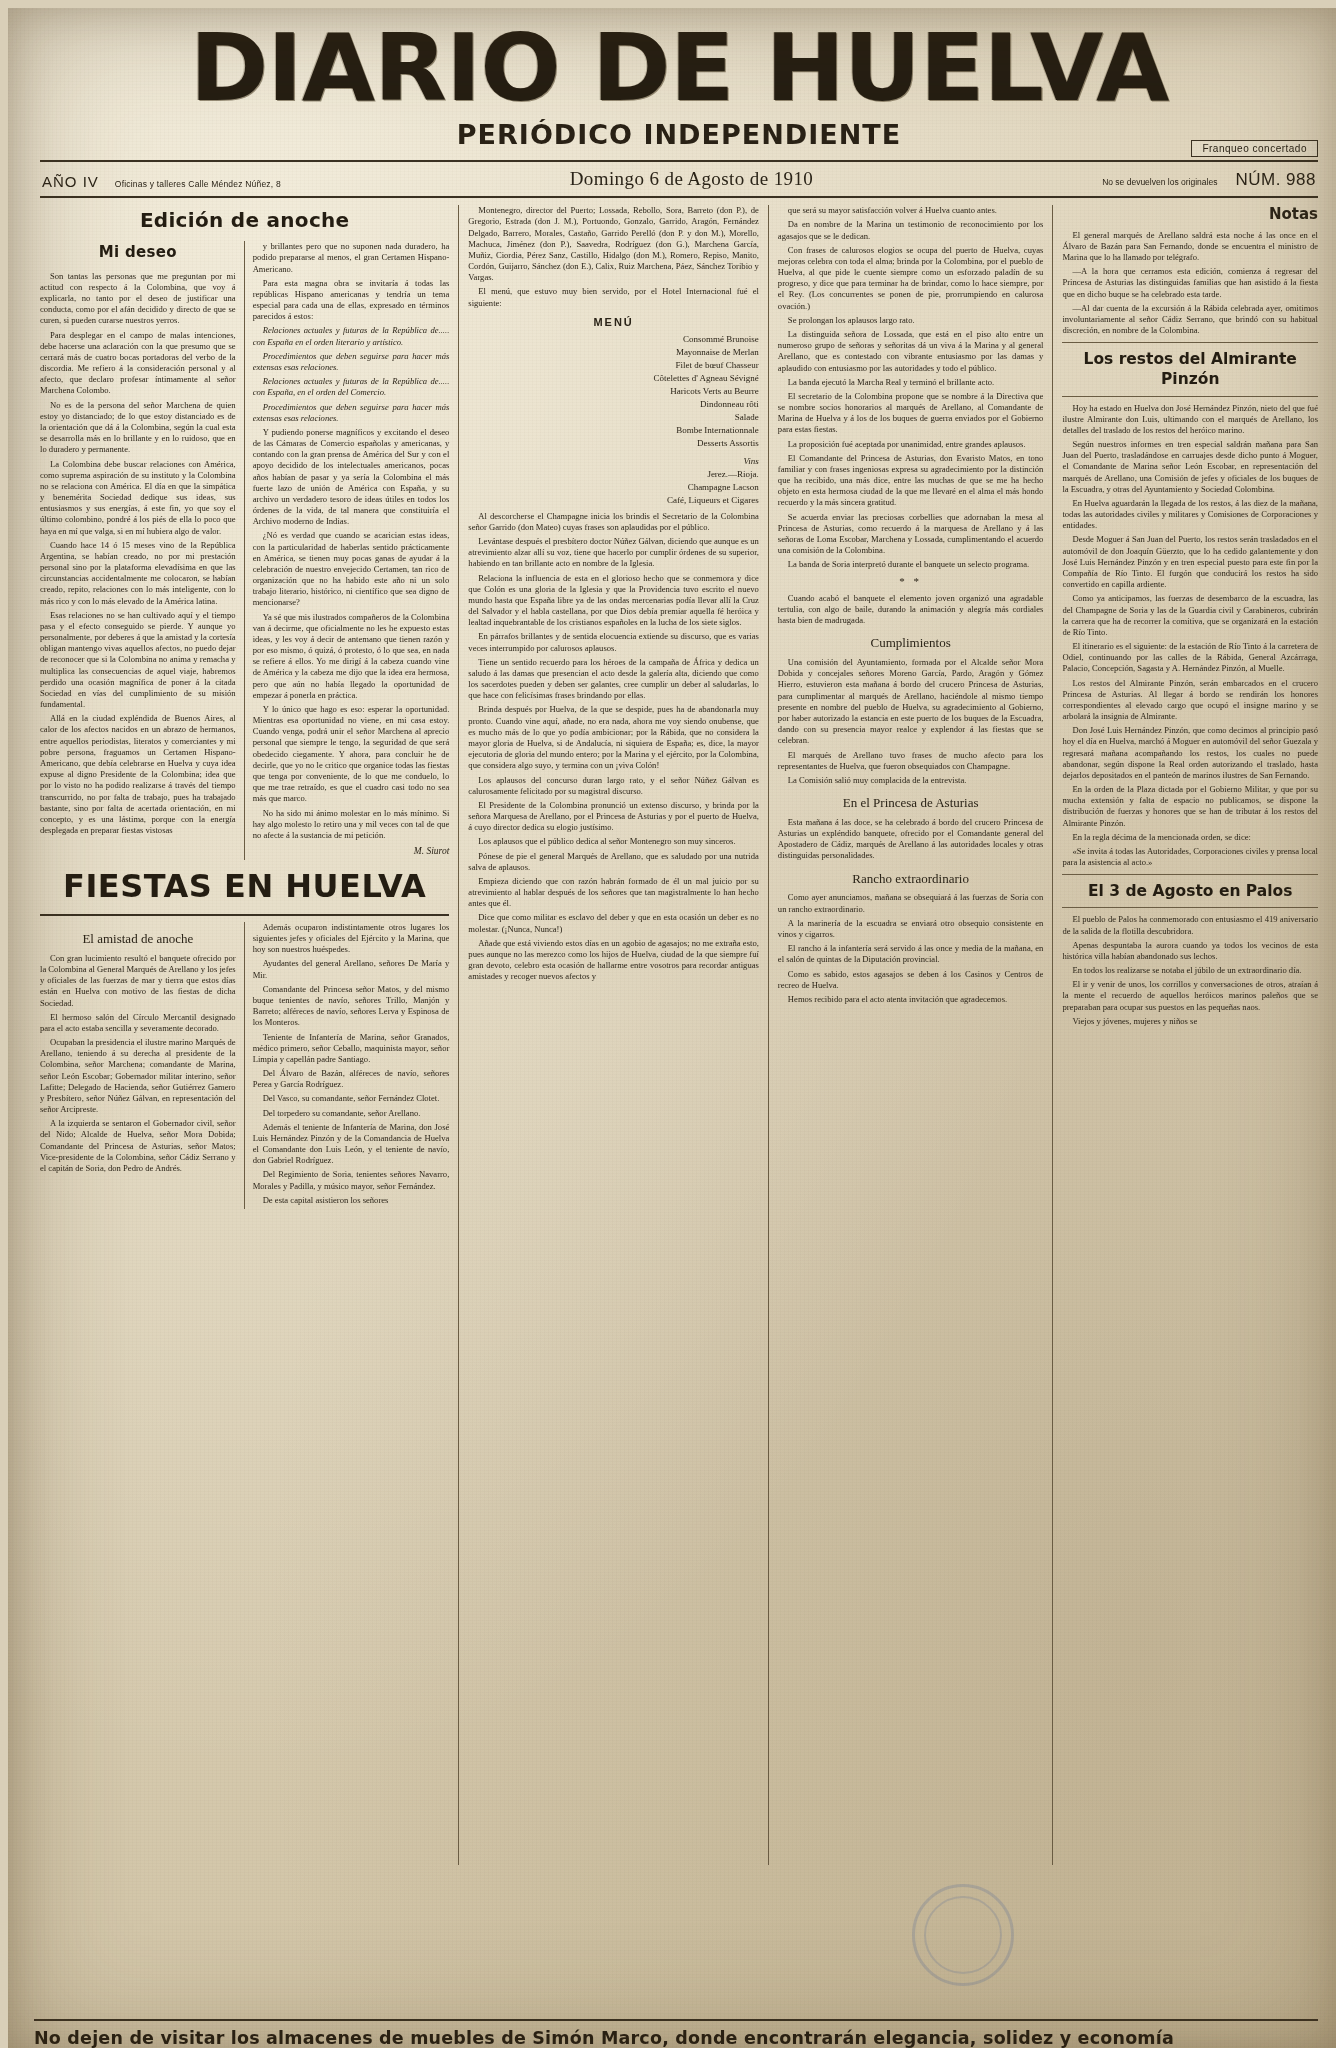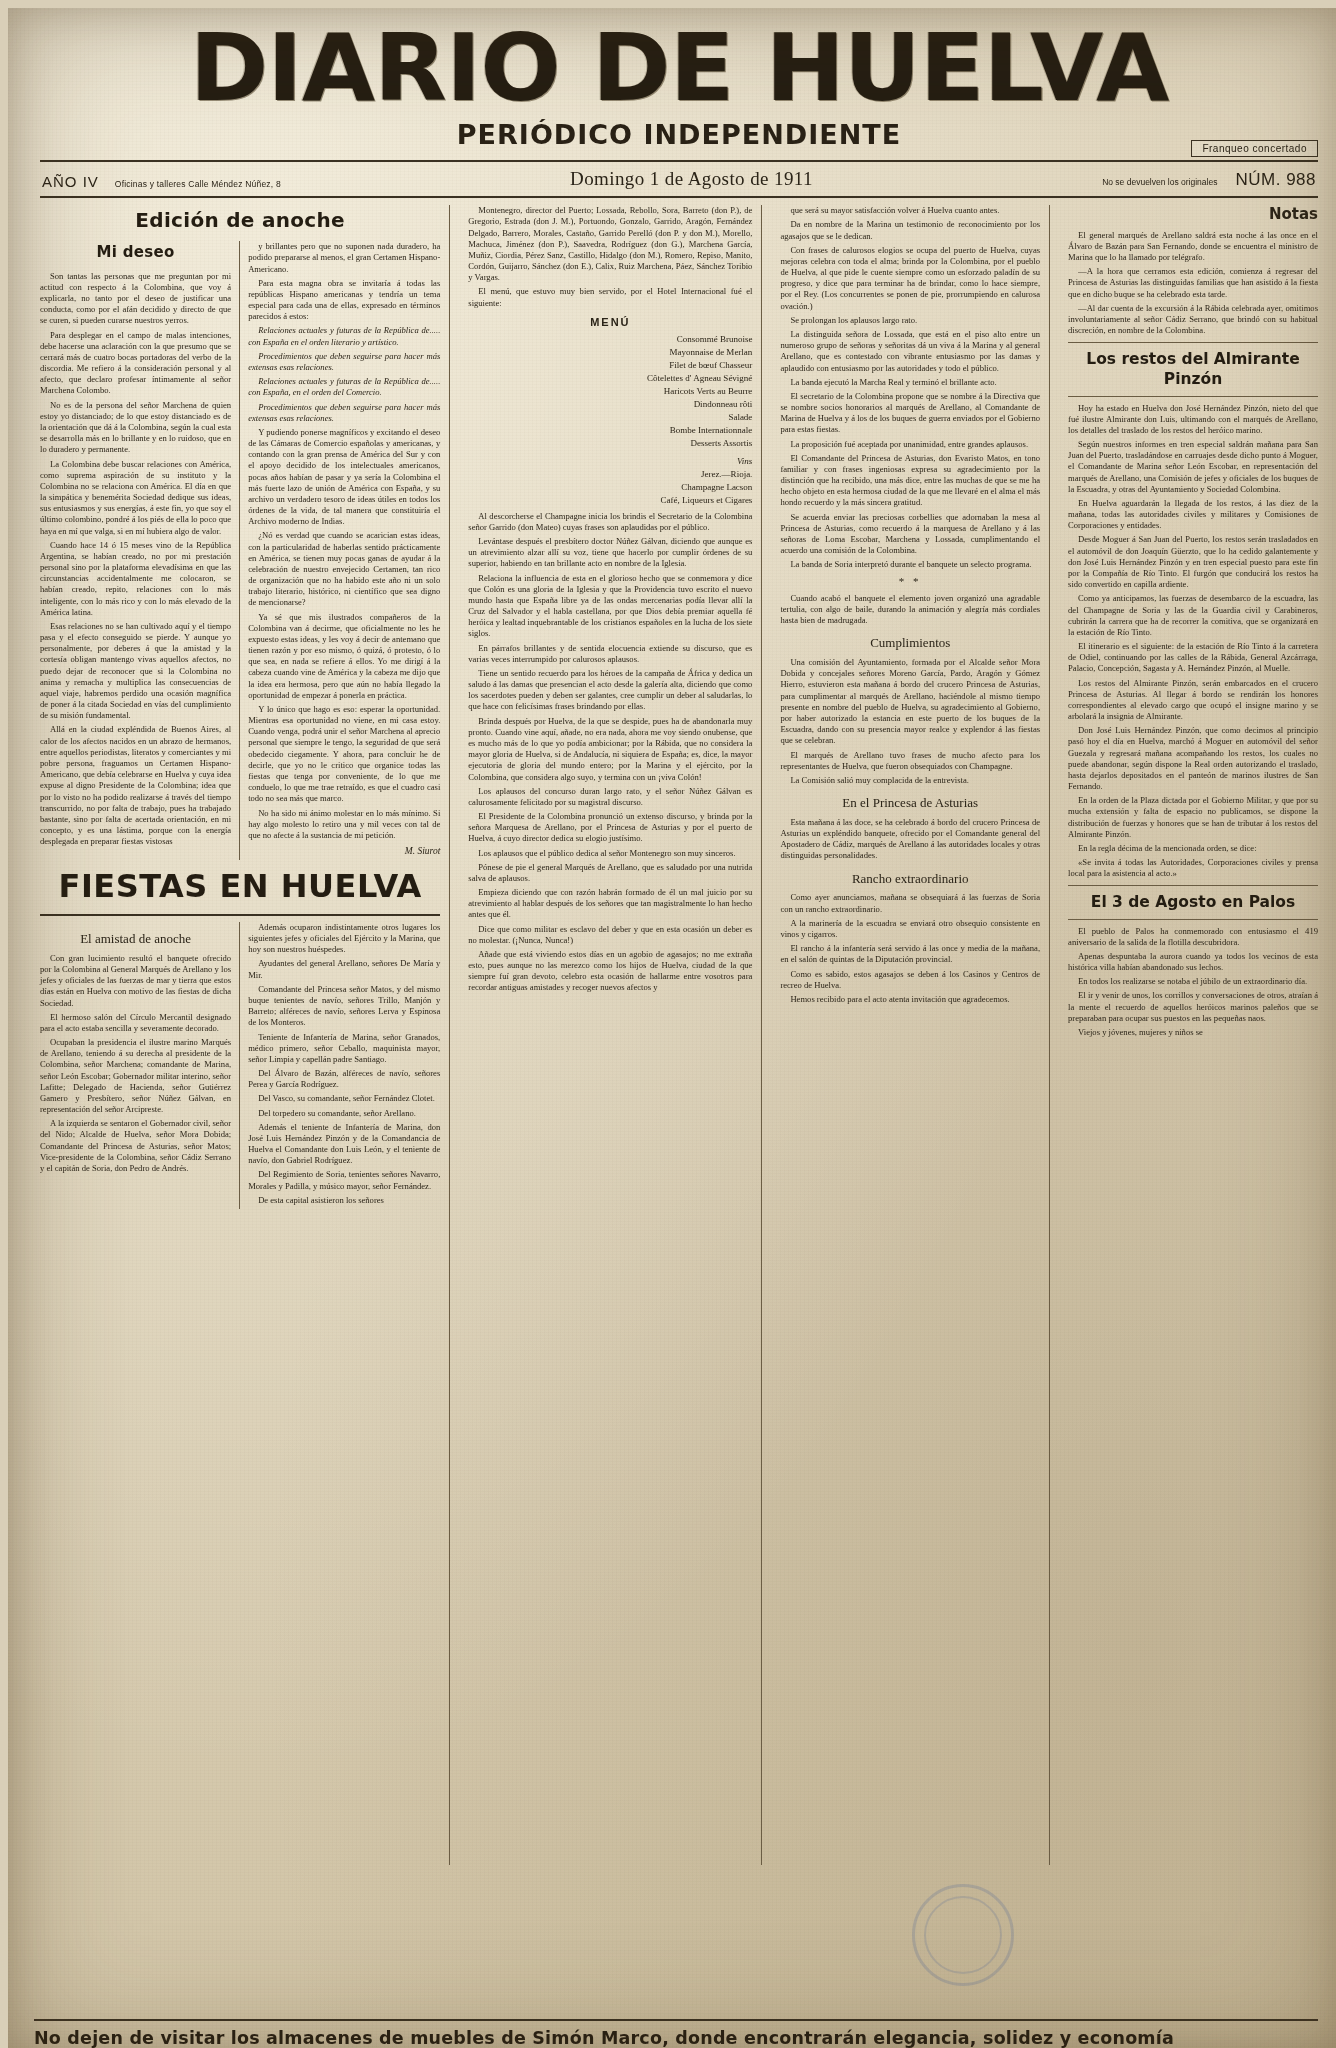--- a/index.html
+++ b/index.html
@@ -96,21 +96,20 @@
   }
   .hb-right{display:flex;align-items:baseline;gap:18px;}
   .hb-note{font-size:8.5px;}
   .hb-num{font-size:17px;letter-spacing:.5px;}
 
   
   .cols{
     display:flex;
     margin-top:7px;
     height:1660px;
-    gap:9px;
   }
   .col{
     box-sizing:border-box;
     font-size:8.6px;
     line-height:1.30;
     text-align:justify;
     hyphens:auto;
     color:#2b2418;
   }
   .c1{width:420px;padding-right:9px;border-right:1px solid #6b5d44;}
@@ -233,21 +232,21 @@
 
   <div class="rule">
     <div class="franq">Franqueo concertado</div>
   </div>
 
   <div class="headline-bar">
     <div class="hb-left">
       <span class="hb-year">AÑO IV</span>
       <span class="hb-office">Oficinas y talleres Calle Méndez Núñez, 8</span>
     </div>
-    <div class="hb-date">Domingo 1 de Agosto de 1911</div>
+    <div class="hb-date">Domingo 6 de Agosto de 1910</div>
     <div class="hb-right">
       <span class="hb-note">No se devuelven los originales</span>
       <span class="hb-num"><span>NÚM.</span>
         <span>988</span></span>
     </div>
   </div>
 
   <div class="cols">
 
     <div class="col c1">

